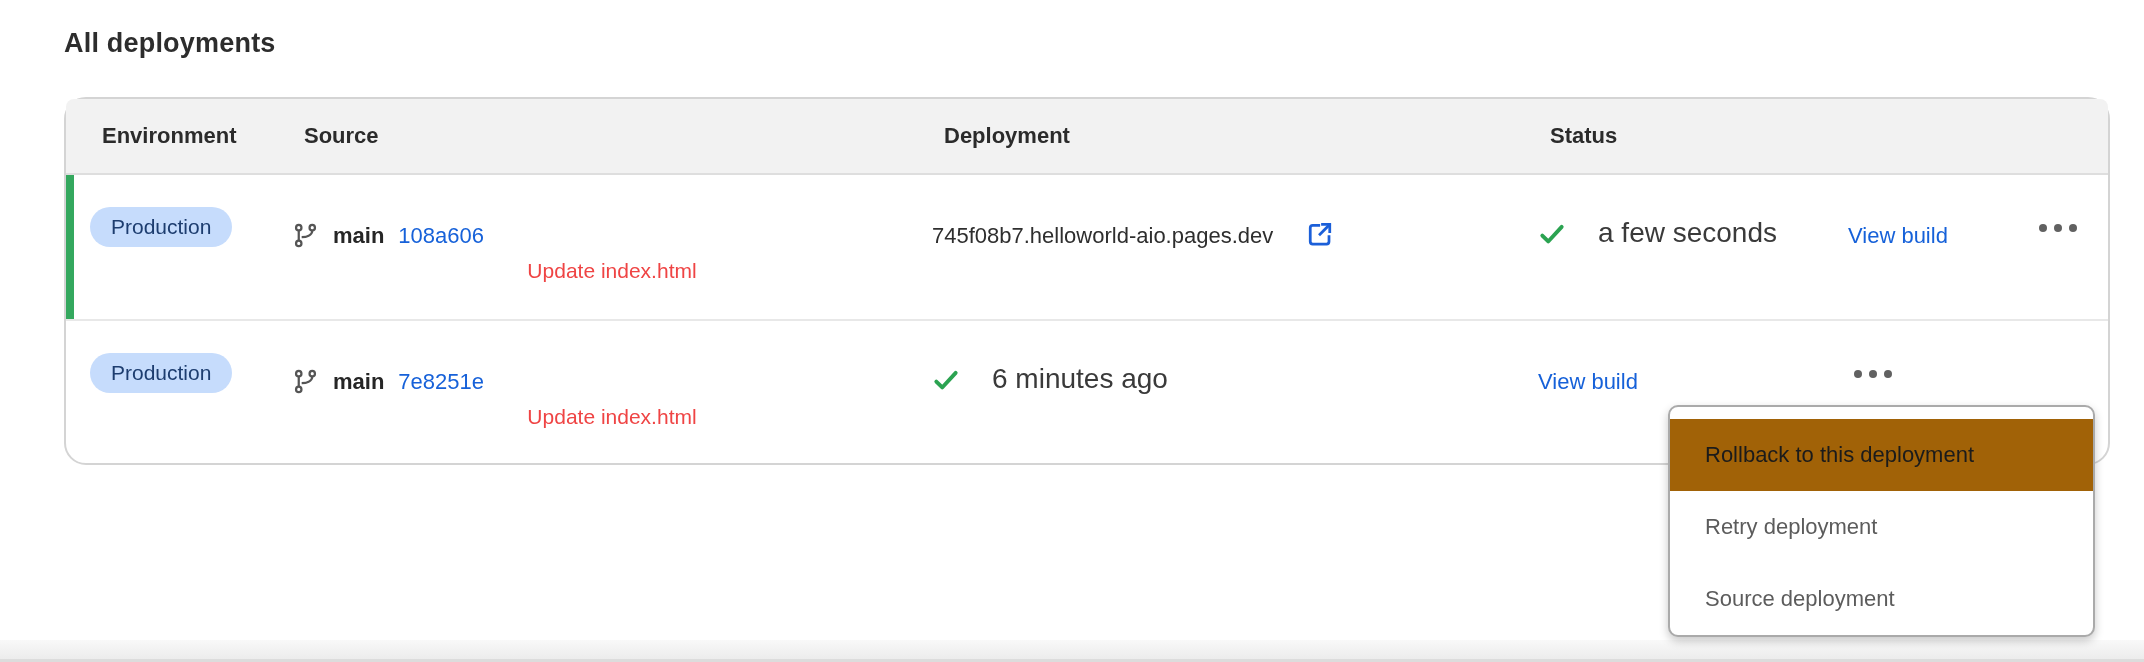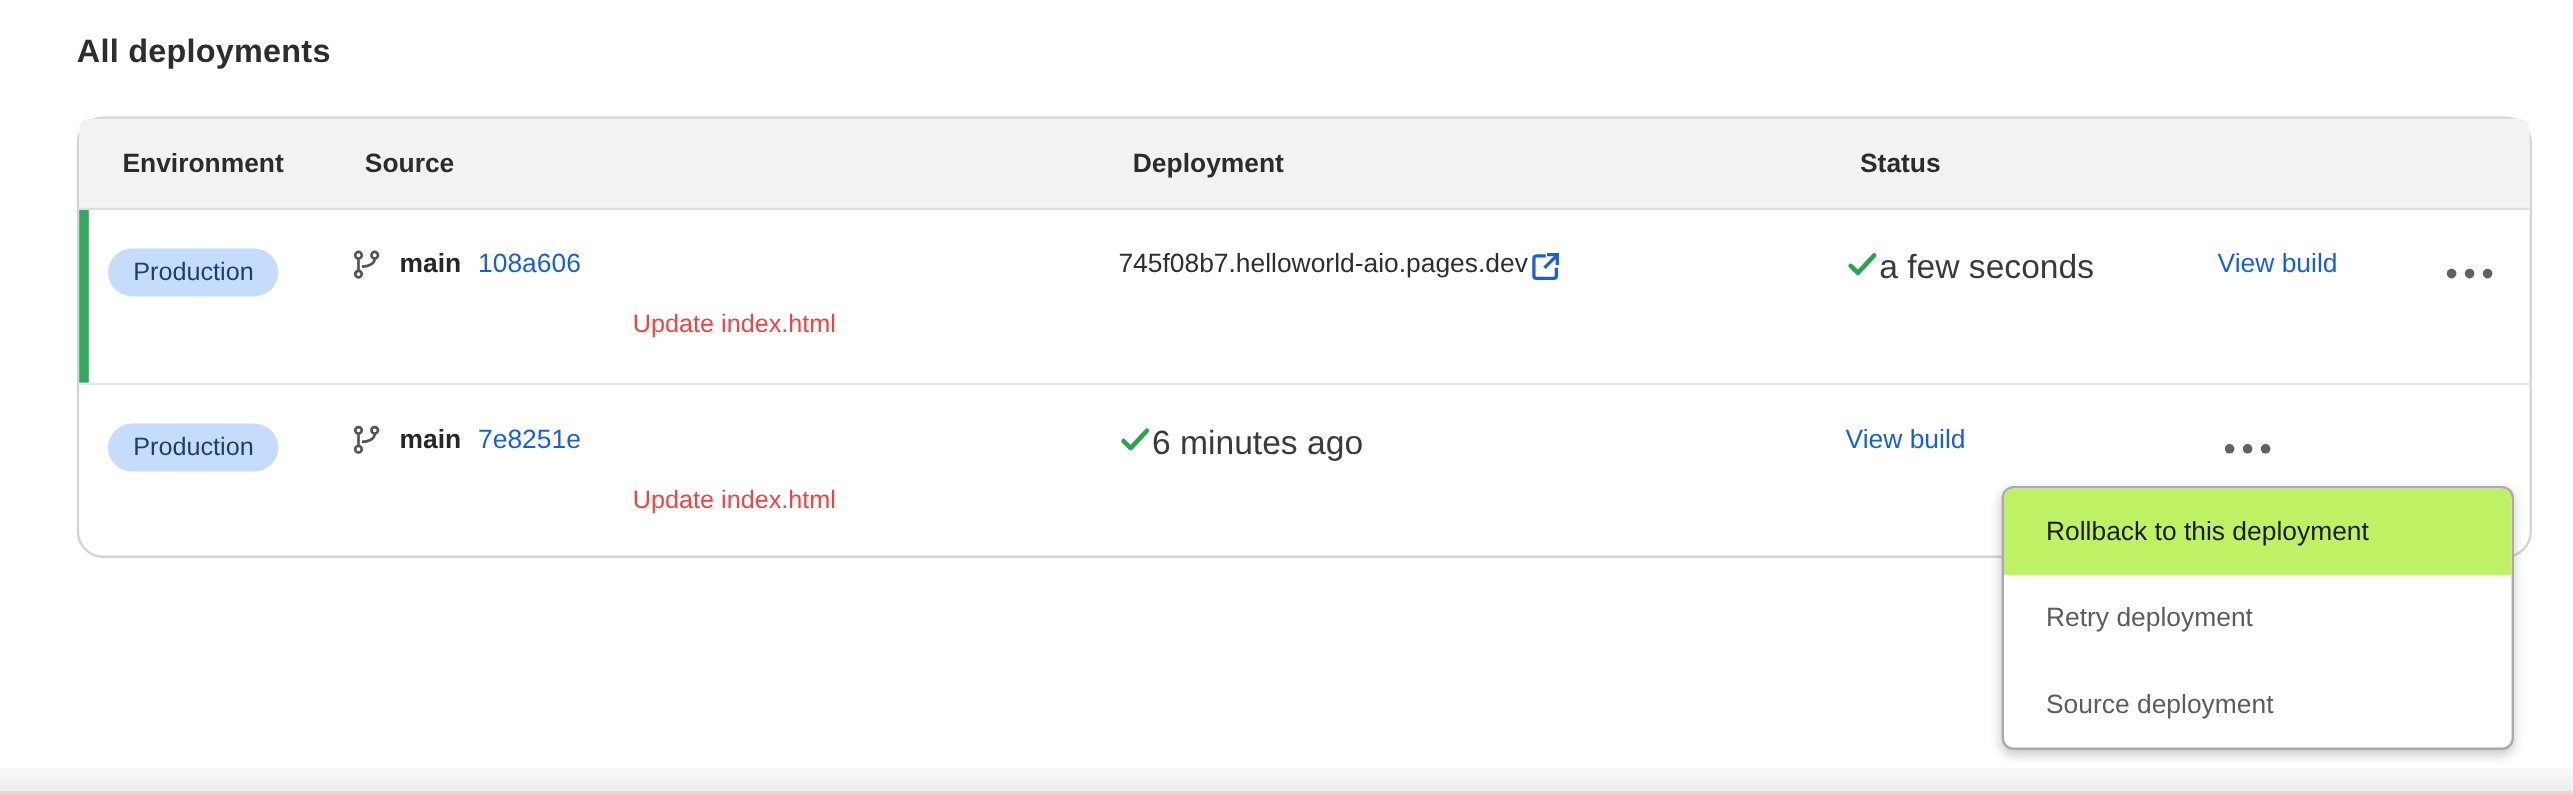--- a/index.html
+++ b/index.html
@@ -37,27 +37,27 @@
     background: #34a85e;
   }
 
   .badge {
     display: inline-block; align-self: start;
     background: #c6dcfc; color: #1d3d6f;
     font-size: 21px; line-height: 40px; padding: 0 21px;
     border-radius: 21px; white-space: nowrap;
   }
 
-  .main-line { display: flex; align-items: flex-start; height: 42px; gap: 14px; }
+  .main-line { display: flex; align-items: flex-end; height: 42px; gap: 14px; }
   .branch-name { font-weight: 700; color: #262626; font-size: 22px; }
   .link { color: #1661d9; font-size: 22px; text-decoration: none; cursor: pointer; }
   .sub-line { margin-top: 10px; font-size: 21px; color: #ef4444; text-align: center; }
 
   .url-text { font-size: 22px; color: #2e2e2e; }
-  .cell-flex { display: flex; align-items: flex-start; gap: 0; height: 42px; }
+  .cell-flex { display: flex; align-items: flex-end; gap: 32px; height: 42px; }
   .time-text { font-size: 28px; color: #3a3a3a; }
 
   .ellipsis-btn {
     display: flex; align-items: center; gap: 7px;
     background: none; border: none; cursor: pointer;
     height: 42px; padding: 0 6px;
   }
   .dot { width: 8px; height: 8px; border-radius: 50%; background: #616161; }
 
   svg { display: block; }
@@ -66,21 +66,21 @@
   .context-menu {
     position: absolute; left: 1668px; top: 405px; width: 427px;
     background: #ffffff; border: 2px solid #aaaaaa; border-radius: 10px;
     box-shadow: 0 4px 10px rgba(0,0,0,.22);
     overflow: hidden; z-index: 10;
   }
   .menu-item {
     height: 72px; display: flex; align-items: center; padding-left: 35px;
     font-size: 22px; color: #5c5c5c; cursor: pointer; white-space: nowrap;
   }
-  .menu-item.highlighted { background: #bef264; color: #1b1b1b; }
+  .menu-item.highlighted { background: #a16207; color: #1b1b1b; margin-top: 12px; }
 
   
   .bottom-strip {
     position: absolute; left: 0; bottom: 0; width: 100%; height: 22px;
     background: linear-gradient(#f9f9f9, #ececec);
     border-bottom: 3px solid #dcdcdc;
   }
 </style>
 </head>
 <body>

